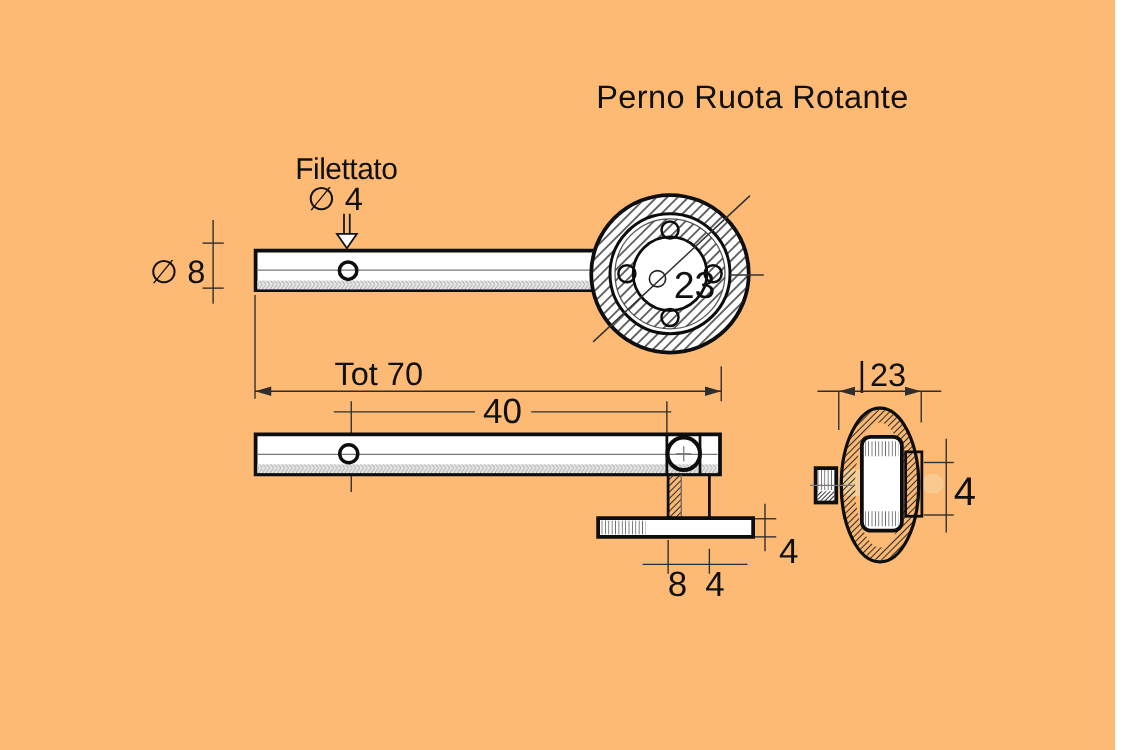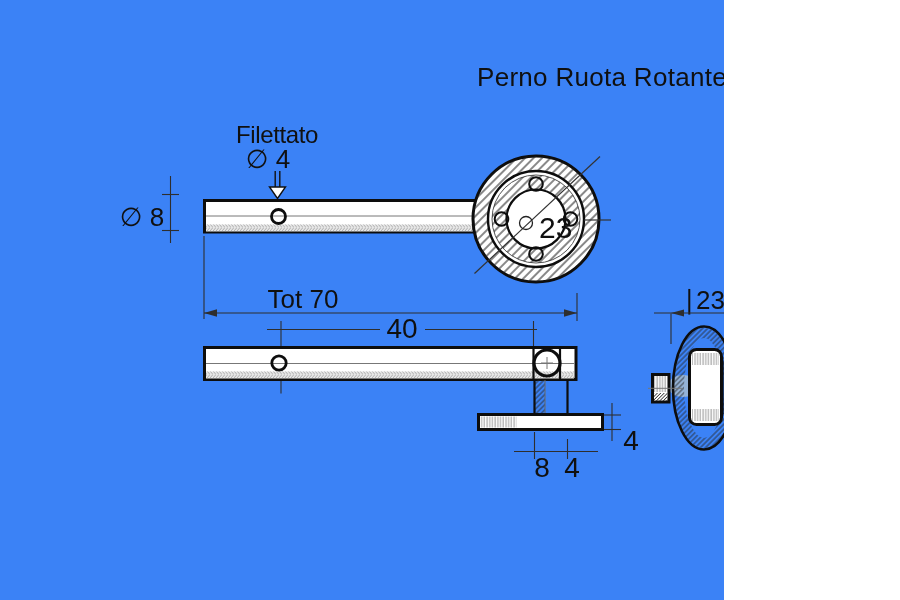--- a/index.html
+++ b/index.html
@@ -1,16 +1,16 @@
 <!DOCTYPE html>
 <html><head>
 <meta charset="utf-8">
 <style>
   html,body{margin:0;padding:0;background:#ffffff;}
-  #stage{position:relative;width:724px;height:600px;background:#3b82f6;overflow:hidden;
+  #stage{position:relative;width:892px;height:600px;background:#fdba74;overflow:hidden;
          font-family:"Liberation Sans","DejaVu Sans",sans-serif;}
   svg{display:block;}
   text{font-family:"Liberation Sans","DejaVu Sans",sans-serif;fill:#101010;}
   .t-title{font-size:26px;letter-spacing:.3px;}
   .t26{font-size:26px;}
   .t24{font-size:24px;letter-spacing:-.4px;}
   .t28{font-size:28px;}
   .t30{font-size:30px;}
   .t32{font-size:32px;}
   .obj{stroke:#0d0d0d;fill:none;}

